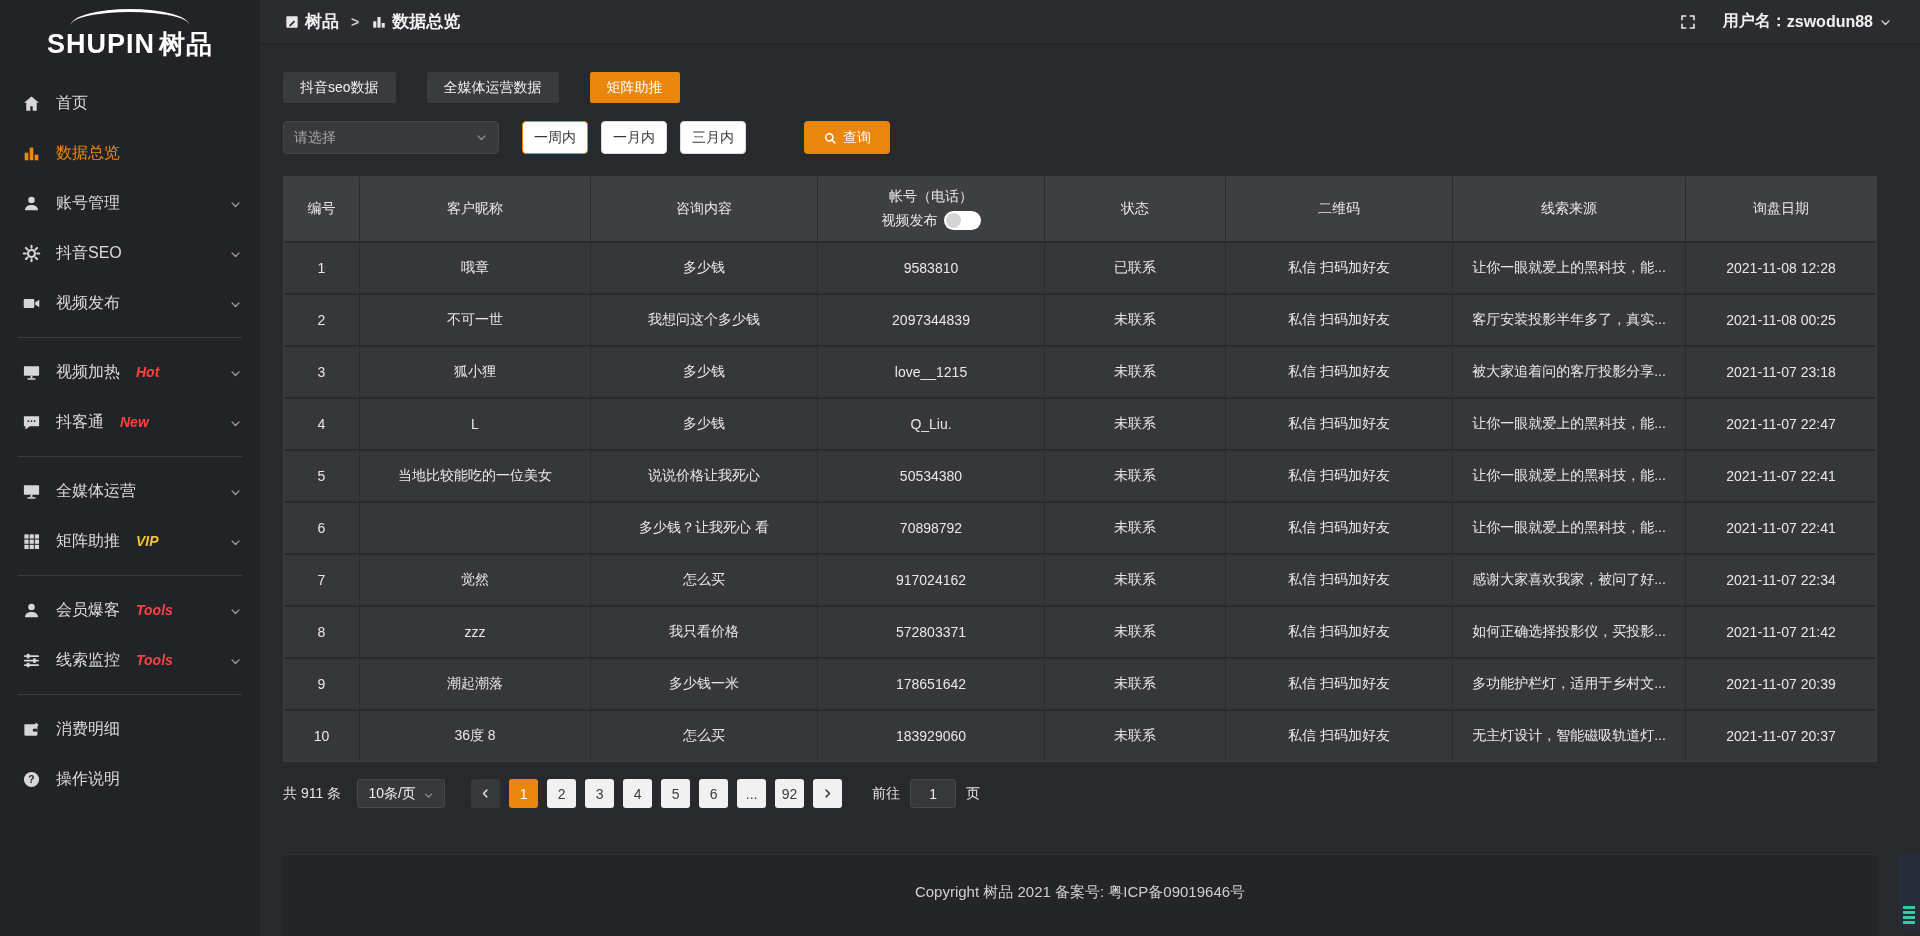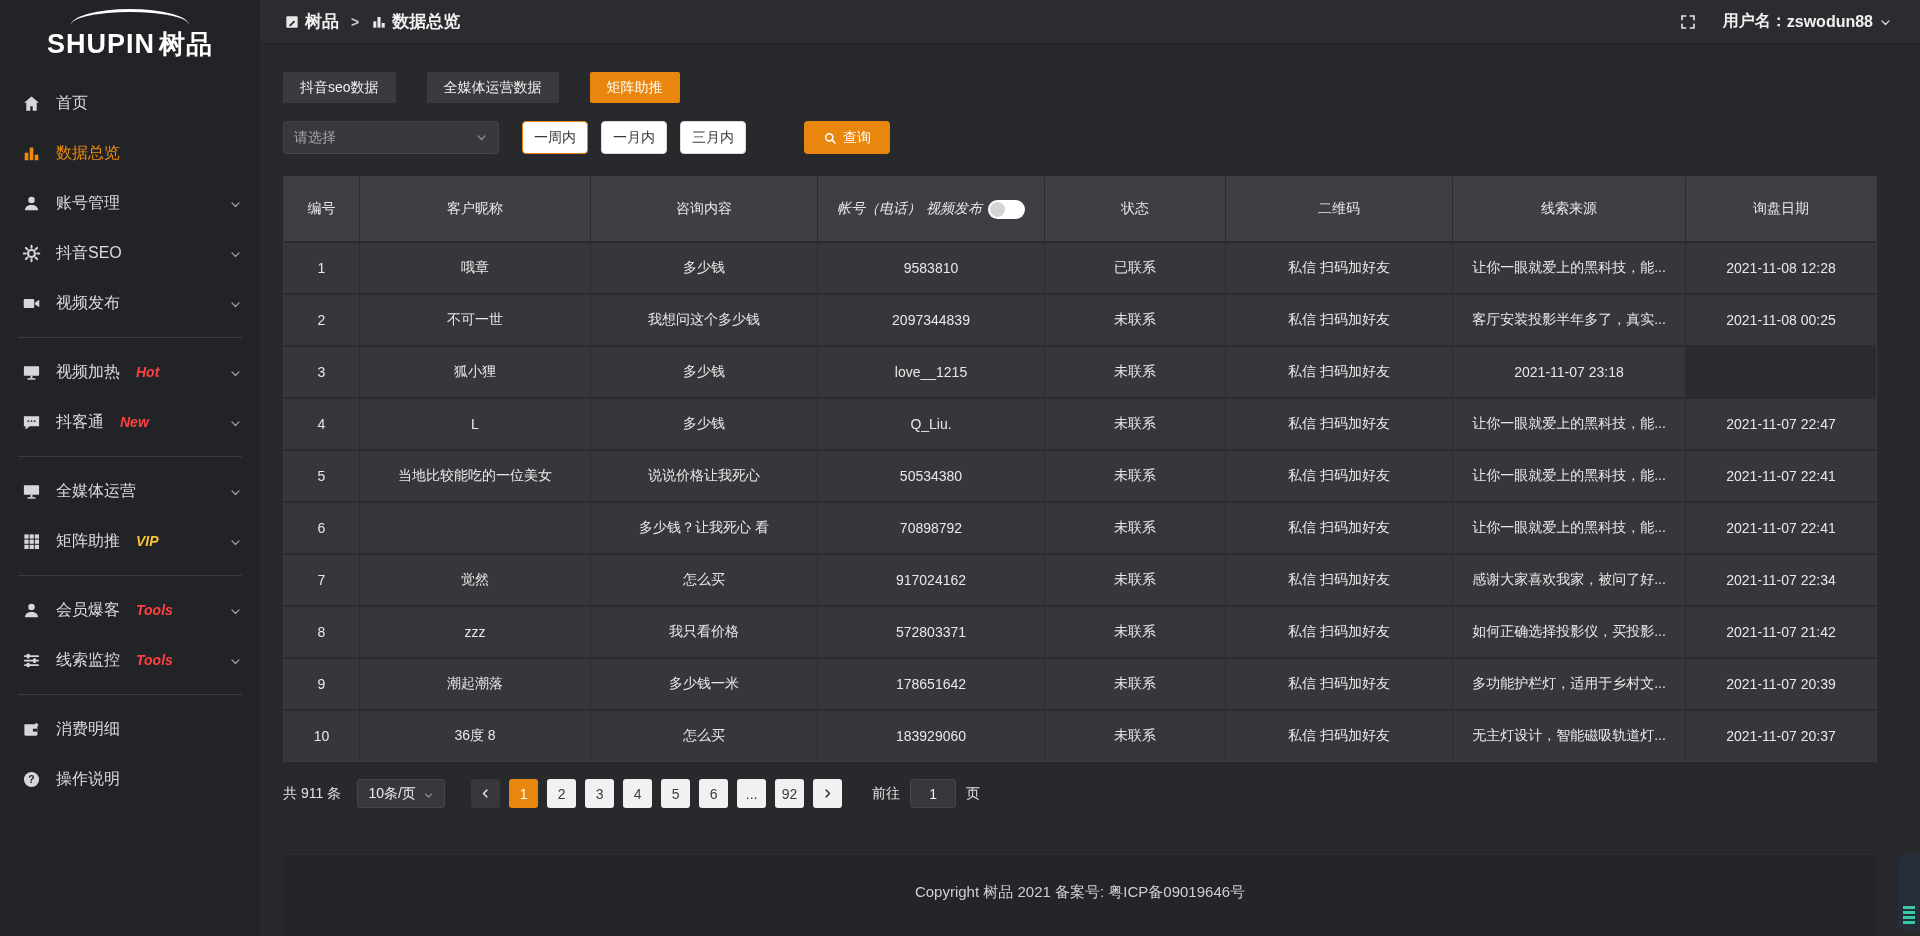--- a/index.html
+++ b/index.html
@@ -61,21 +61,21 @@
   .search-btn .sb-icon { width:14px; height:14px; display:inline-flex; }
   .search-btn .sb-icon svg { width:100%; height:100%; }
 
   
   .table { margin-top:22px; background:#2a2b2e; border:1px solid #3c3d41; }
   .trow { display:grid; grid-template-columns:75px 230px 226px 226px 180px 226px 1fr 190px; gap:1px; background:#2a2b2e; margin-bottom:2px; }
   .trow:last-child { margin-bottom:0; }
   .trow > div { background:#36373b; display:flex; align-items:center; justify-content:center; font-size:14px; color:#e8e8e8; padding:0 10px; overflow:hidden; white-space:nowrap; }
   .thead > div { background:#3e3f43; height:64px; }
   .tbody > div { height:50px; }
-  .th-account { flex-direction:row; justify-content:center; gap:5px;font-style:italic; }
+  .th-account { flex-direction:column; justify-content:center; gap:5px; }
   .th-account .toggle-line { display:flex; align-items:center; gap:6px; }
   .toggle { width:37px; height:19px; background:#fff; border-radius:10px; position:relative; cursor:pointer; flex:0 0 auto; }
   .toggle::after { content:''; position:absolute; left:2px; top:2px; width:15px; height:15px; border-radius:50%; background:#d4d4d4; }
   .cell-link { color:#ed8a0e; cursor:pointer; }
   .st-pending { color:#ed8a0e; }
   .st-contacted { color:#e8e8e8; }
 
   
   .pagination { display:flex; align-items:center; margin-top:17px; font-size:14px; color:#e3e3e3; }
   .pg-total { margin-right:16px; }
@@ -392,20 +392,21 @@
               <div class="cell-link">客厅安装投影半年多了，真实...</div>
               <div>2021-11-08 00:25</div>
             </div>
             <div class="trow tbody">
               <div>3</div>
               <div>狐小狸</div>
               <div>多少钱</div>
               <div>love__1215</div>
               <div class="st-pending">未联系</div>
               <div class="cell-link">私信 扫码加好友</div>
+              <div class="cell-link">被大家追着问的客厅投影分享...</div>
               <div>2021-11-07 23:18</div>
             </div>
             <div class="trow tbody">
               <div>4</div>
               <div>L</div>
               <div>多少钱</div>
               <div>Q_Liu.</div>
               <div class="st-pending">未联系</div>
               <div class="cell-link">私信 扫码加好友</div>
               <div class="cell-link">让你一眼就爱上的黑科技，能...</div>

